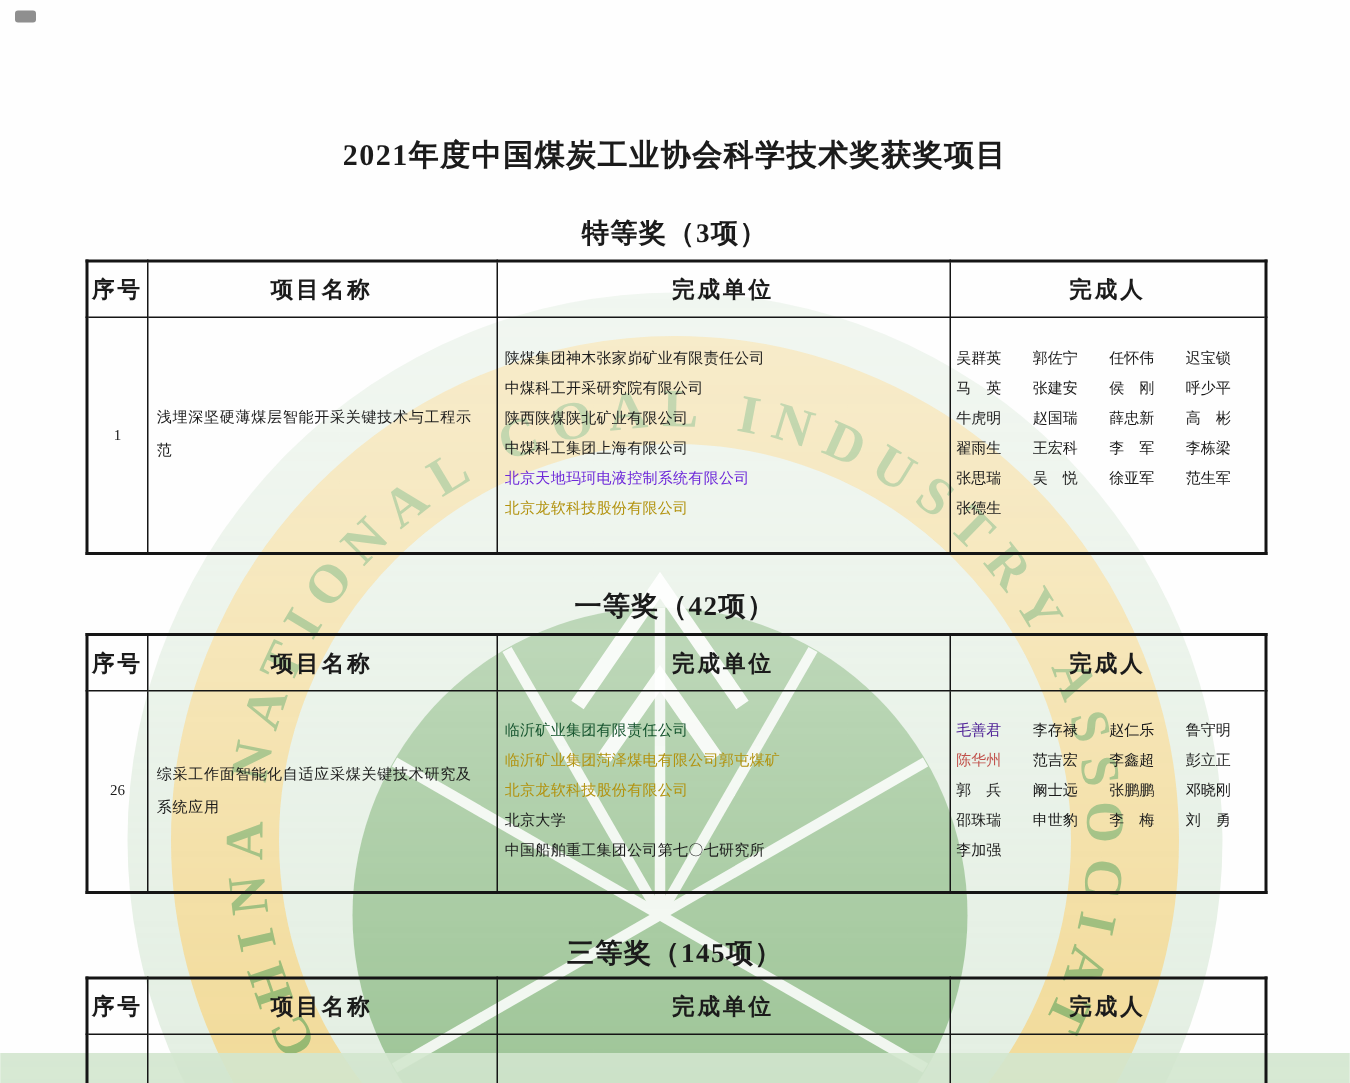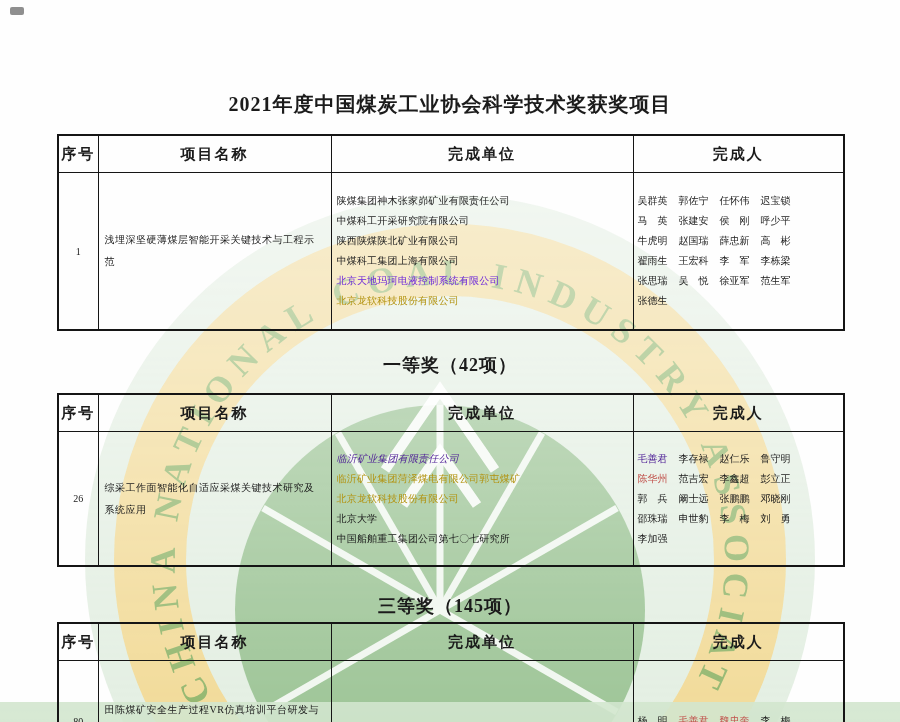--- a/index.html
+++ b/index.html
@@ -19,33 +19,33 @@
     text-align:center;font-size:20px;font-weight:bold;letter-spacing:1px;line-height:28px;
   }
   .section-heading{
     text-align:center;font-size:18px;font-weight:bold;letter-spacing:1px;line-height:24px;
   }
   .h1{margin-top:25px;}
   .h2{margin-top:22px;}
   .h3{margin-top:27px;}
   table.awards{
     border-collapse:collapse;table-layout:fixed;
-    width:786px;margin:16px 0 0 57px;background:transparent;border-radius:12px;
+    width:786px;margin:6px 0 0 57px;background:transparent;border-radius:12px;
   }
   table.t3{margin-top:4px;}
   table.awards th,table.awards td{border:1px solid #151515;}
   table.awards{border:2px solid #151515;}
   th{height:36px;font-size:15px;font-weight:bold;letter-spacing:2px;text-align:center;padding:0;}
   td{vertical-align:middle;font-size:10px;}
   .c-no{text-align:center;}
   .c-proj{padding:4px 6px;line-height:22px;letter-spacing:.5px;}
   .c-units{padding:4px 2px 4px 5px;}
   .c-units .uline{line-height:20px;white-space:nowrap;letter-spacing:.2px;}
   .c-people{padding:4px 3px 4px 4px;}
-  .pline{display:flex;gap:11px;line-height:20px;}
+  .pline{display:flex;gap:21px;line-height:20px;}
   .pline span{white-space:pre;}
   .row1 td{height:148px;}
   .row2 td{height:125px;}
   .row3 td{height:112px;}
   .wm-letters{font-family:"Liberation Serif","DejaVu Serif",serif;font-weight:bold;}
 </style>
 </head>
 <body>
 
 <div class="doc">
@@ -85,20 +85,21 @@
       <rect x="0" y="702" width="900" height="20" fill="#cfe4cb" opacity="0.9"></rect>
     </g>
   </svg>
 
   <div class="artifact"></div>
 
   <div class="content">
 
     <div class="title">2021年度中国煤炭工业协会科学技术奖获奖项目</div>
 
+    <div class="section-heading h1">特等奖（3项）</div>
     <table class="awards t1">
       <colgroup>
           <col style="width:40px">
           <col style="width:233px">
           <col style="width:302px">
           <col style="width:211px">
         </colgroup>
       <thead>
         <tr>
           <th>序号</th>
@@ -172,21 +173,21 @@
           <th>项目名称</th>
           <th>完成单位</th>
           <th>完成人</th>
         </tr>
       </thead>
       <tbody>
         <tr class="row2">
           <td class="c-no">26</td>
           <td class="c-proj">综采工作面智能化自适应采煤关键技术研究及系统应用</td>
           <td class="c-units">
-              <div class="uline" style="color: #4c1d95; font-style: italic;">临沂矿业集团有限责任公司</div>
+              <div class="uline" style="color: #14532d;">临沂矿业集团有限责任公司</div>
               <div class="uline" style="color: rgb(178, 146, 14);">临沂矿业集团菏泽煤电有限公司郭屯煤矿</div>
               <div class="uline" style="color: rgb(178, 146, 14);">北京龙软科技股份有限公司</div>
               <div class="uline">北京大学</div>
               <div class="uline">中国船舶重工集团公司第七〇七研究所</div>
             </td>
           <td class="c-people">
               <div class="pline">
                 <span style="color: #4c1d95;">毛善君</span>
                 <span>李存禄</span>
                 <span>赵仁乐</span>

